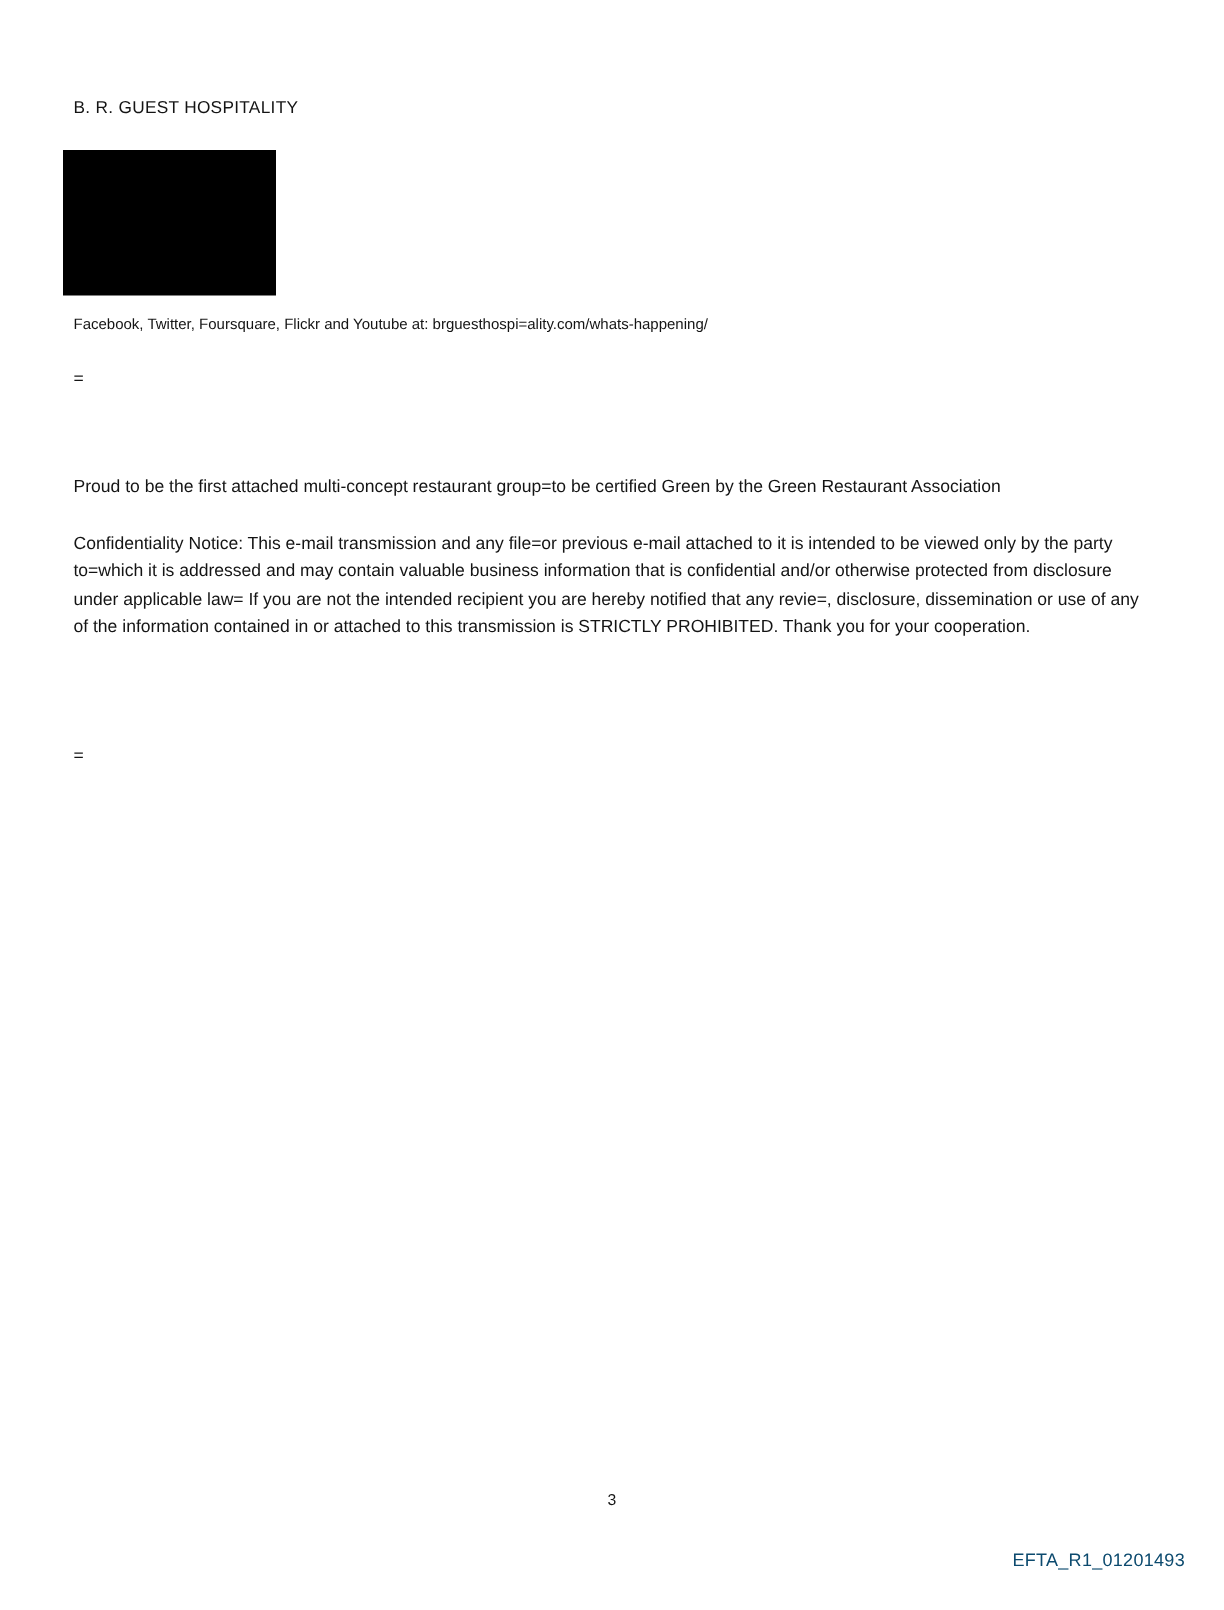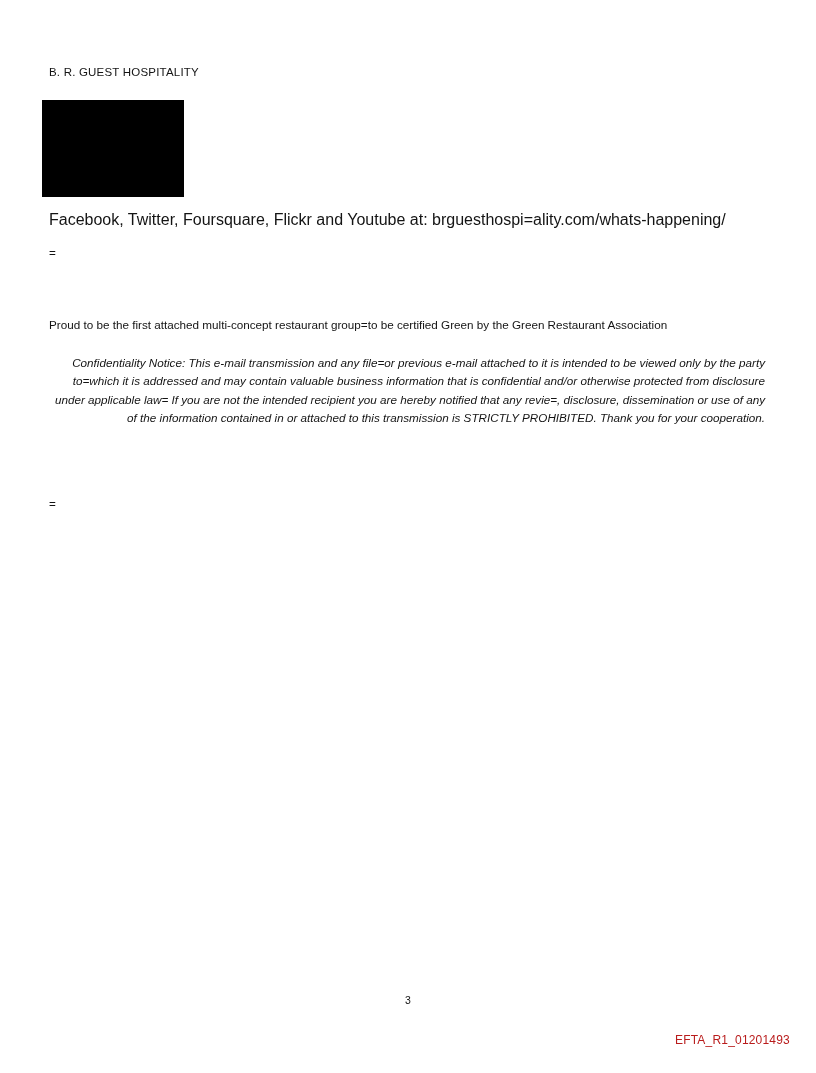--- a/index.html
+++ b/index.html
@@ -35,21 +35,21 @@
     left: 42px;
     top: 100px;
     width: 142px;
     height: 97px;
     background: #000000;
   }
   .social-line {
     position: absolute;
     left: 49px;
     top: 211px;
-    font-size: 16px;
+    font-size: 10px;
     color: #141414;
     white-space: nowrap;
   }
   .equals-one {
     position: absolute;
     left: 49px;
     top: 246px;
     font-size: 11.7px;
     color: #141414;
   }
@@ -62,22 +62,21 @@
     white-space: nowrap;
   }
   .confidentiality {
     position: absolute;
     left: 49px;
     top: 354px;
     width: 716px;
     font-size: 11.7px;
     line-height: 18.3px;
     color: #141414;
-    text-align: right;
-    font-style: italic;
+    text-align: left;
   }
   .equals-two {
     position: absolute;
     left: 49px;
     top: 497px;
     font-size: 11.7px;
     color: #141414;
   }
   .page-number {
     position: absolute;
@@ -87,21 +86,21 @@
     text-align: center;
     font-size: 10.5px;
     color: #141414;
   }
   .bates-number {
     position: absolute;
     right: 26px;
     top: 1033px;
     font-size: 12px;
     letter-spacing: 0.2px;
-    color: #b91c1c;
+    color: #0c4a6e;
     white-space: nowrap;
   }
 </style>
 </head>
 <body>
 
 <div class="page">
 
   <div class="doc-header">B. R. GUEST HOSPITALITY</div>
 

